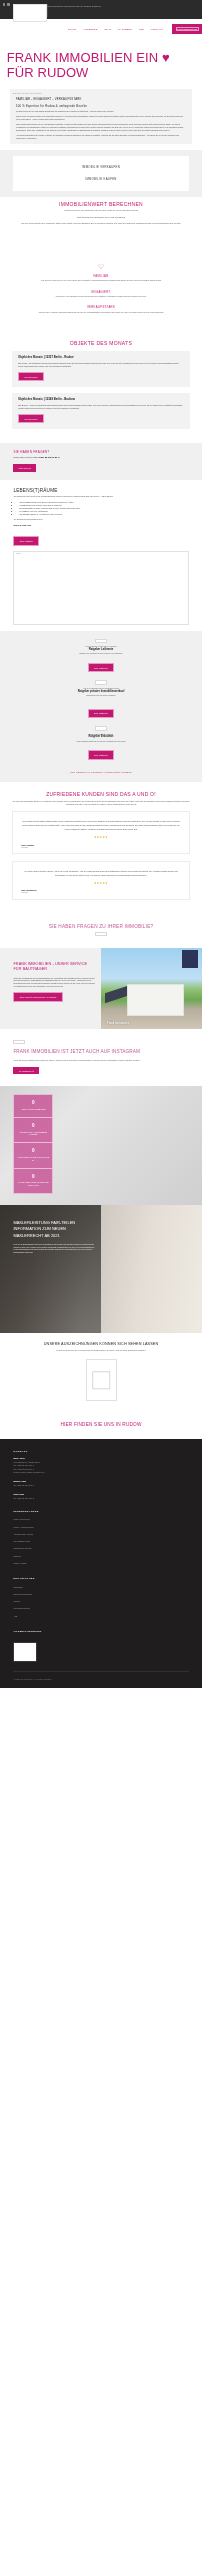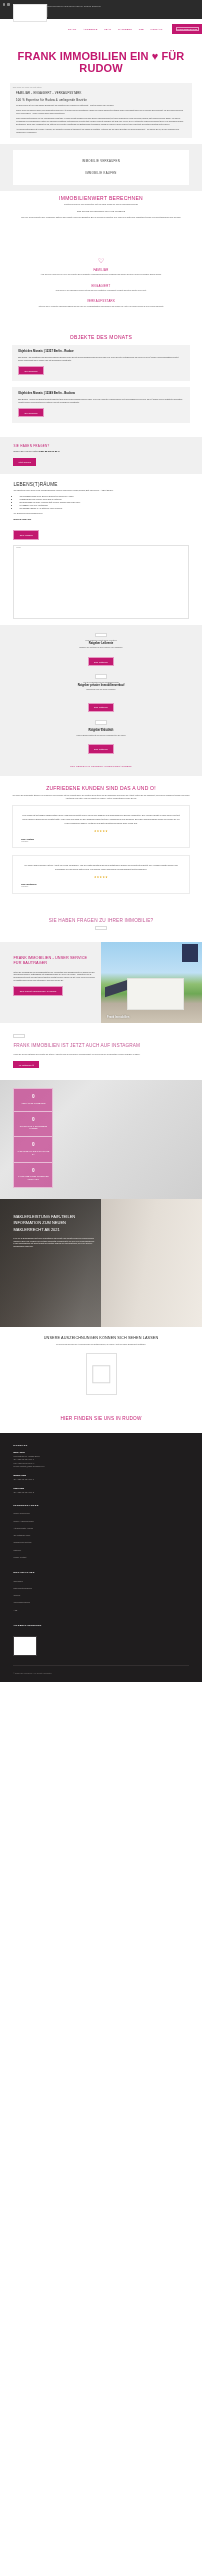--- a/index.html
+++ b/index.html
@@ -66,24 +66,24 @@
     margin-left: 2.7px;
   }
   .nav-cta-inner {
     border:0.7px solid #e898c1; width:23px; height:4px;
     font-size:1.7px; color:#ffffff; display:flex; align-items:center; justify-content:center;
   }
   .sec-gray { background:#f0f0f0; }
   .sec-white { background:#ffffff; }
 
   h1.hero-title {
-    font-size: 11px;
+    font-size: 13px;
     color: #c2186f;
-    text-align: center;
-    font-weight: 700;
+    text-align: left;
+    font-weight: 400;
     letter-spacing: 0.1px;
     padding: 10.8px 6.7px 6.7px;
   }
   .heart { color:#c2186f; }
 
   h2.sec-title {
     font-size: 5px;
     color: #c2186f;
     text-align: center;
     font-weight: 400;

